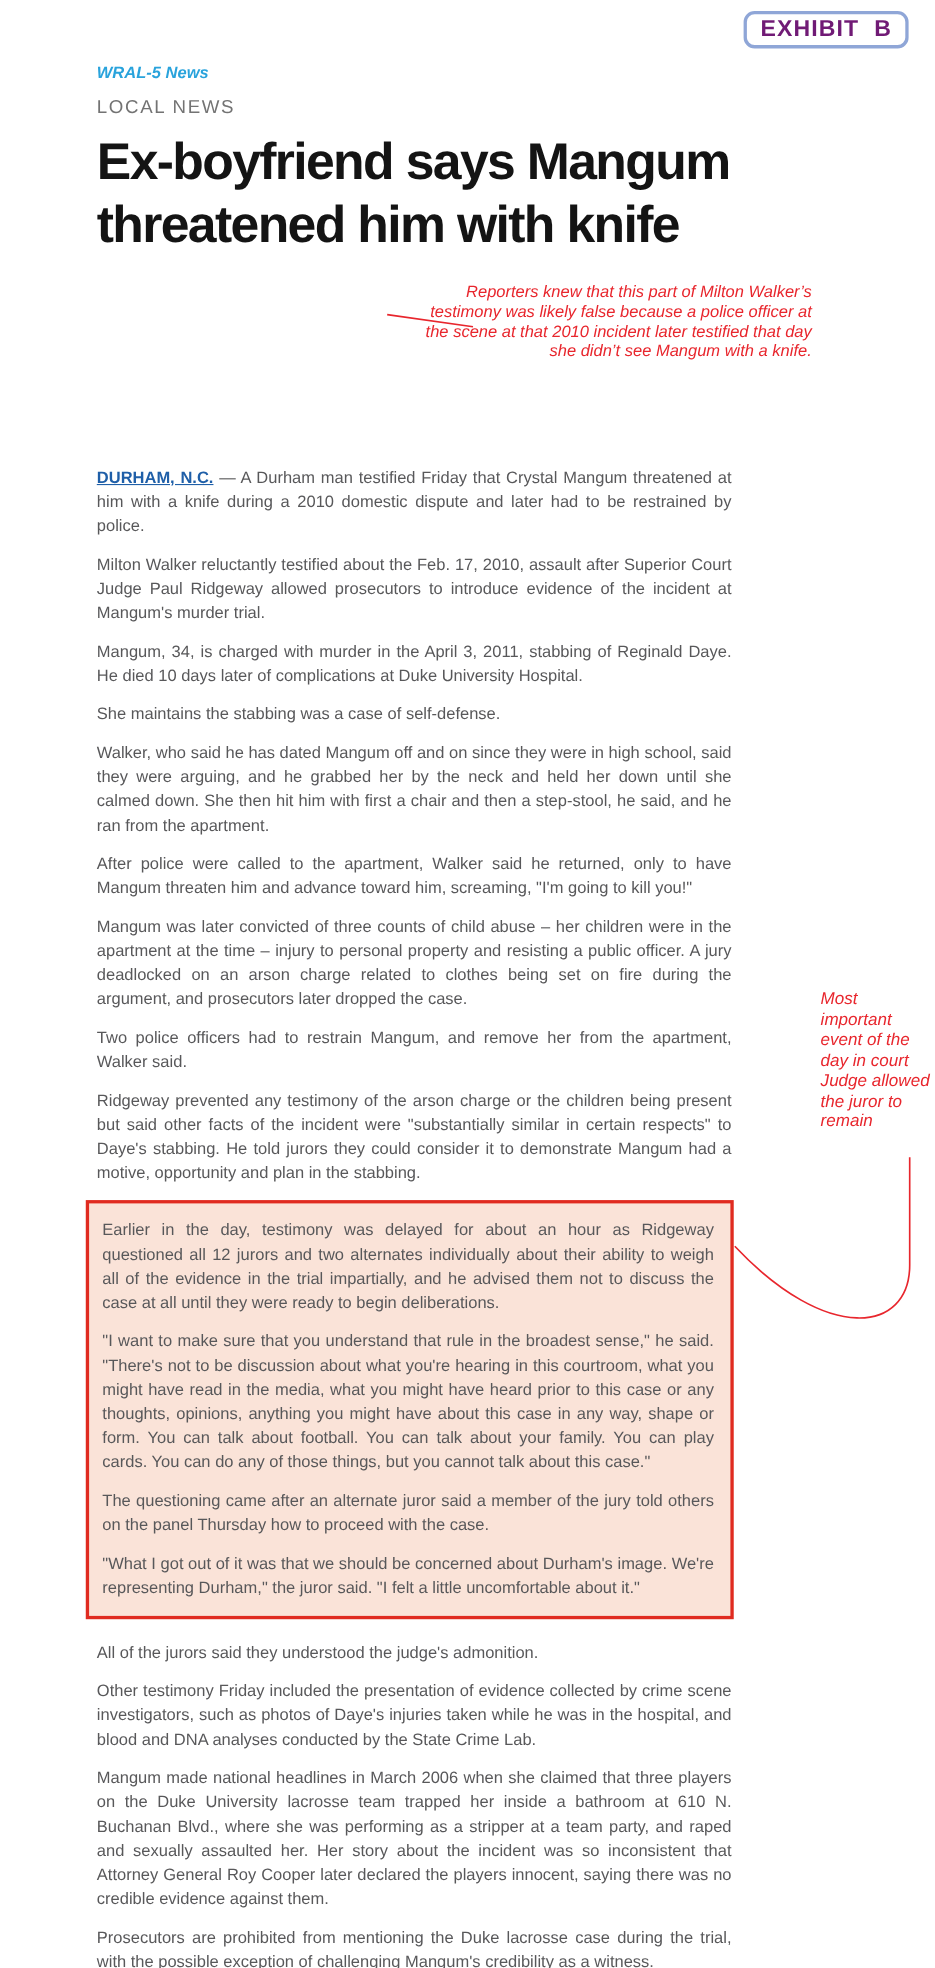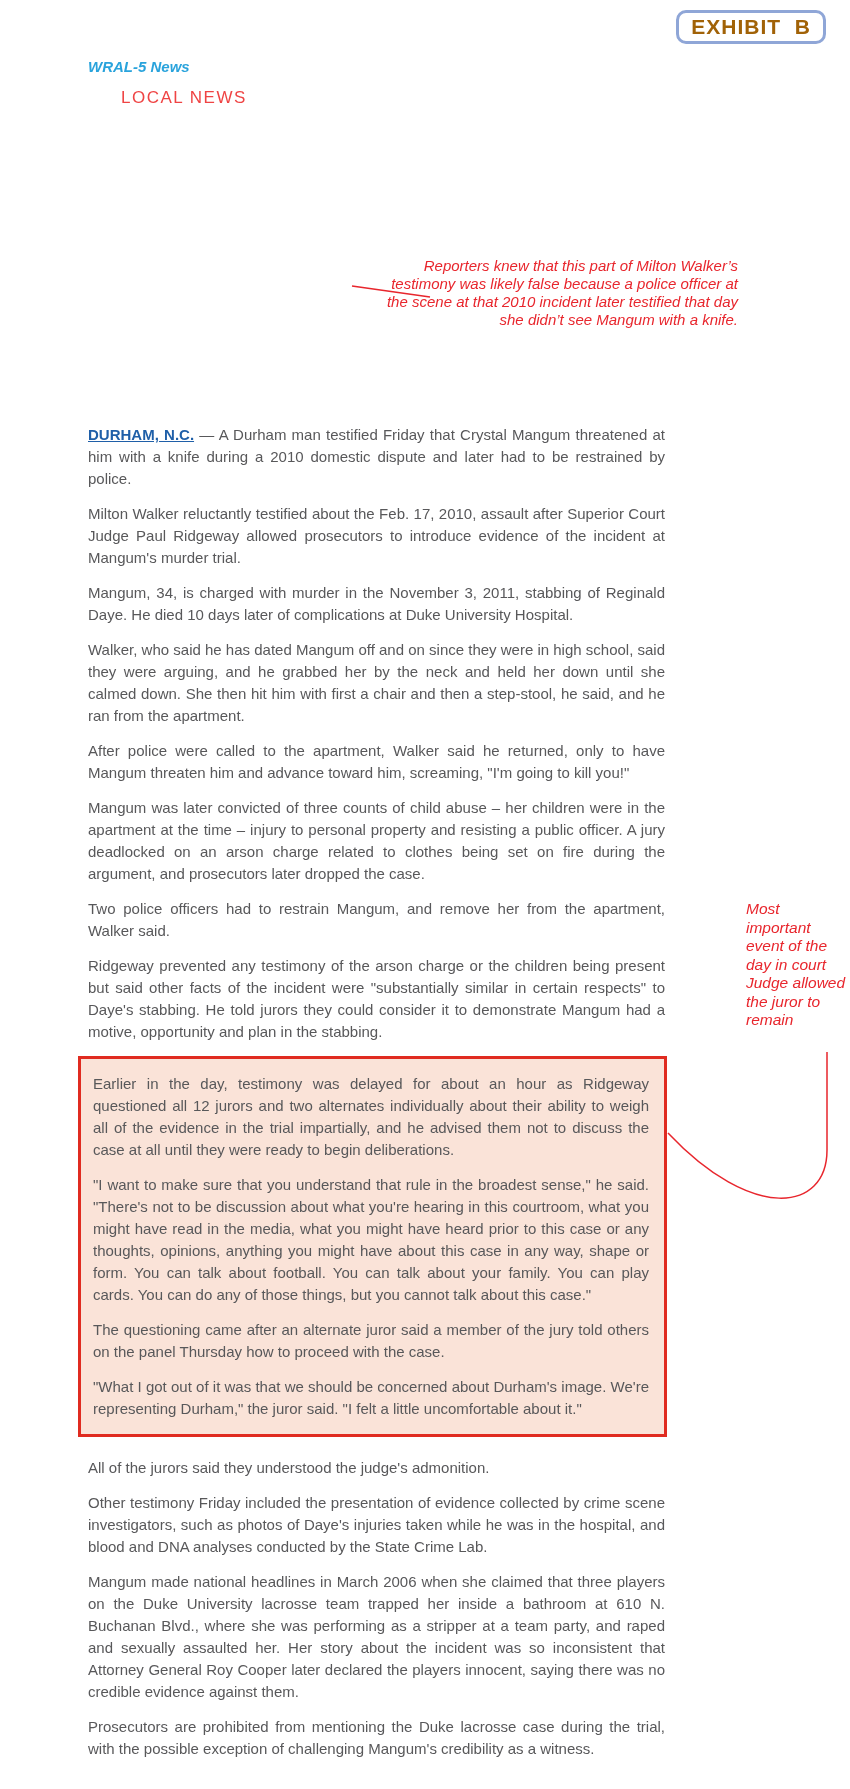--- a/index.html
+++ b/index.html
@@ -6,34 +6,34 @@
   html,body { background:#ffffff; }
   .page {
     position:relative;
     width:850px; height:1789px;
     background:#ffffff;
     font-family:"Liberation Sans", sans-serif;
     overflow:hidden;
   }
   .exhibit-badge {
     position:absolute; top:10px; right:24px;
-    color:#a16207;
+    color:#701a75;
     border:3px solid #8fa6d7;
     border-radius:10px;
     font-size:21px; font-weight:bold; letter-spacing:1px;
     padding:2px 12px;
     white-space:pre;
   }
   .source-line {
     position:absolute; left:88px; top:58px;
     color:#29a3dc; font-size:15px; font-weight:bold; font-style:italic;
   }
   .section-line {
     position:absolute; left:88px; top:88px;
-    color:#ef4444; font-size:17px; letter-spacing:1.5px;margin-left:33px;
+    color:#737373; font-size:17px; letter-spacing:1.5px;
   }
   .headline {
     position:absolute; left:88px; top:118px; width:590px;
     color:#141414; font-size:47px; line-height:57px; font-weight:bold;
     letter-spacing:-1.5px;
   }
   .headline-note {
     position:absolute; left:373px; top:257px; width:365px;
     color:#e8262d; font-size:15px; line-height:18px; font-style:italic;
     text-align:right;
@@ -72,29 +72,31 @@
 <body>
 
 <div class="page">
 
   <div class="exhibit-badge">EXHIBIT  B</div>
 
   <div class="source-line">WRAL-5 News</div>
 
   <div class="section-line">LOCAL NEWS</div>
 
+  <h1 class="headline">Ex-boyfriend says Mangum threatened him with knife</h1>
 
   <div class="headline-note">Reporters knew that this part of Milton Walker’s testimony was likely false because a police officer at the scene at that 2010 incident later testified that day she didn’t see Mangum with a knife.</div>
 
 
   <div class="article">
     <p><span class="dateline">DURHAM, N.C.</span><span> — A Durham man testified Friday that Crystal Mangum threatened at him with a knife during a 2010 domestic dispute and later had to be restrained by police.</span></p>
 
     <p>Milton Walker reluctantly testified about the Feb. 17, 2010, assault after Superior Court Judge Paul Ridgeway allowed prosecutors to introduce evidence of the incident at Mangum's murder trial.</p>
-    <p>Mangum, 34, is charged with murder in the November 3, 2011, stabbing of Reginald Daye. He died 10 days later of complications at Duke University Hospital.</p>
+    <p>Mangum, 34, is charged with murder in the April 3, 2011, stabbing of Reginald Daye. He died 10 days later of complications at Duke University Hospital.</p>
+    <p>She maintains the stabbing was a case of self-defense.</p>
     <p>Walker, who said he has dated Mangum off and on since they were in high school, said they were arguing, and he grabbed her by the neck and held her down until she calmed down. She then hit him with first a chair and then a step-stool, he said, and he ran from the apartment.</p>
     <p>After police were called to the apartment, Walker said he returned, only to have Mangum threaten him and advance toward him, screaming, "I'm going to kill you!"</p>
     <p>Mangum was later convicted of three counts of child abuse – her children were in the apartment at the time – injury to personal property and resisting a public officer. A jury deadlocked on an arson charge related to clothes being set on fire during the argument, and prosecutors later dropped the case.</p>
     <p>Two police officers had to restrain Mangum, and remove her from the apartment, Walker said.</p>
     <p>Ridgeway prevented any testimony of the arson charge or the children being present but said other facts of the incident were "substantially similar in certain respects" to Daye's stabbing. He told jurors they could consider it to demonstrate Mangum had a motive, opportunity and plan in the stabbing.</p>
 
     <div class="highlight-box">
       <p>Earlier in the day, testimony was delayed for about an hour as Ridgeway questioned all 12 jurors and two alternates individually about their ability to weigh all of the evidence in the trial impartially, and he advised them not to discuss the case at all until they were ready to begin deliberations.</p>
       <p>"I want to make sure that you understand that rule in the broadest sense," he said. "There's not to be discussion about what you're hearing in this courtroom, what you might have read in the media, what you might have heard prior to this case or any thoughts, opinions, anything you might have about this case in any way, shape or form. You can talk about football. You can talk about your family. You can play cards. You can do any of those things, but you cannot talk about this case."</p>
       <p>The questioning came after an alternate juror said a member of the jury told others on the panel Thursday how to proceed with the case.</p>

